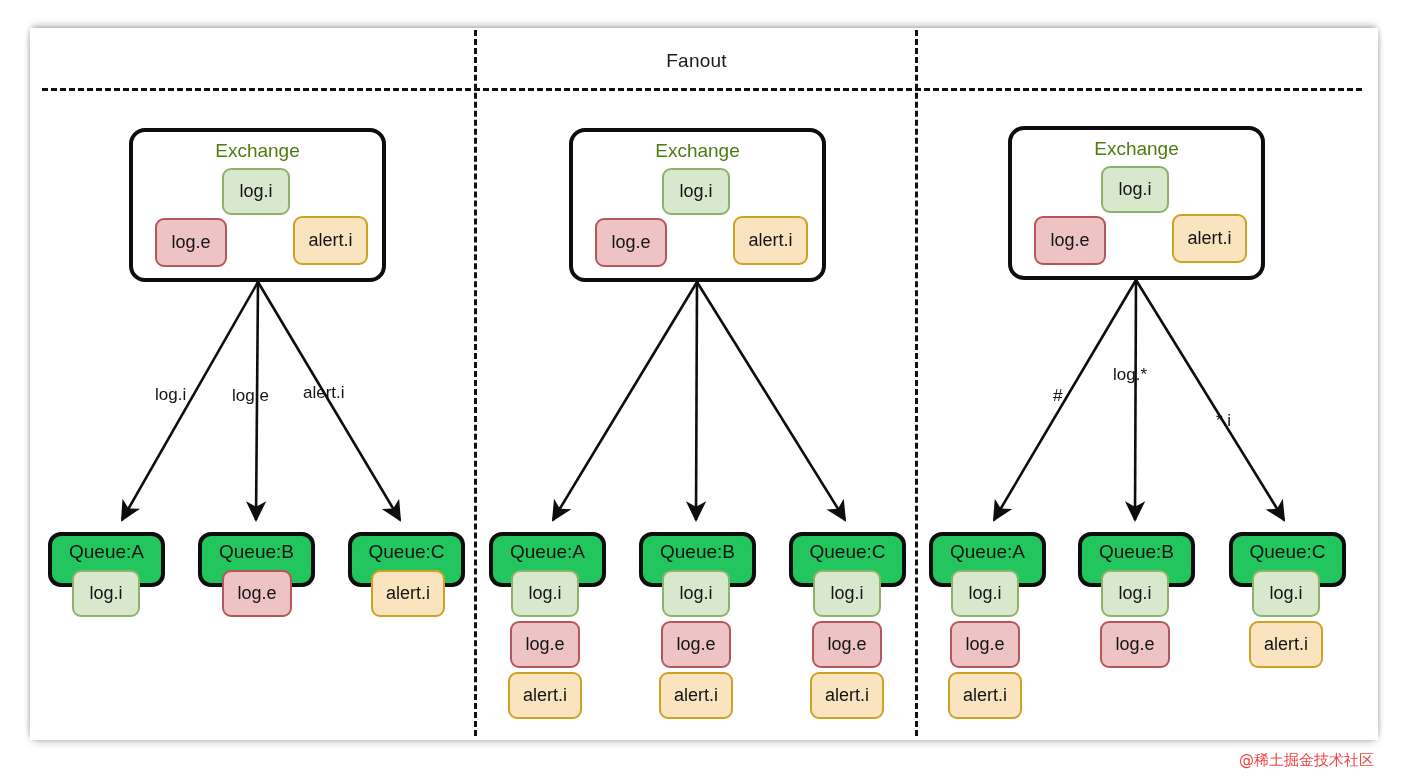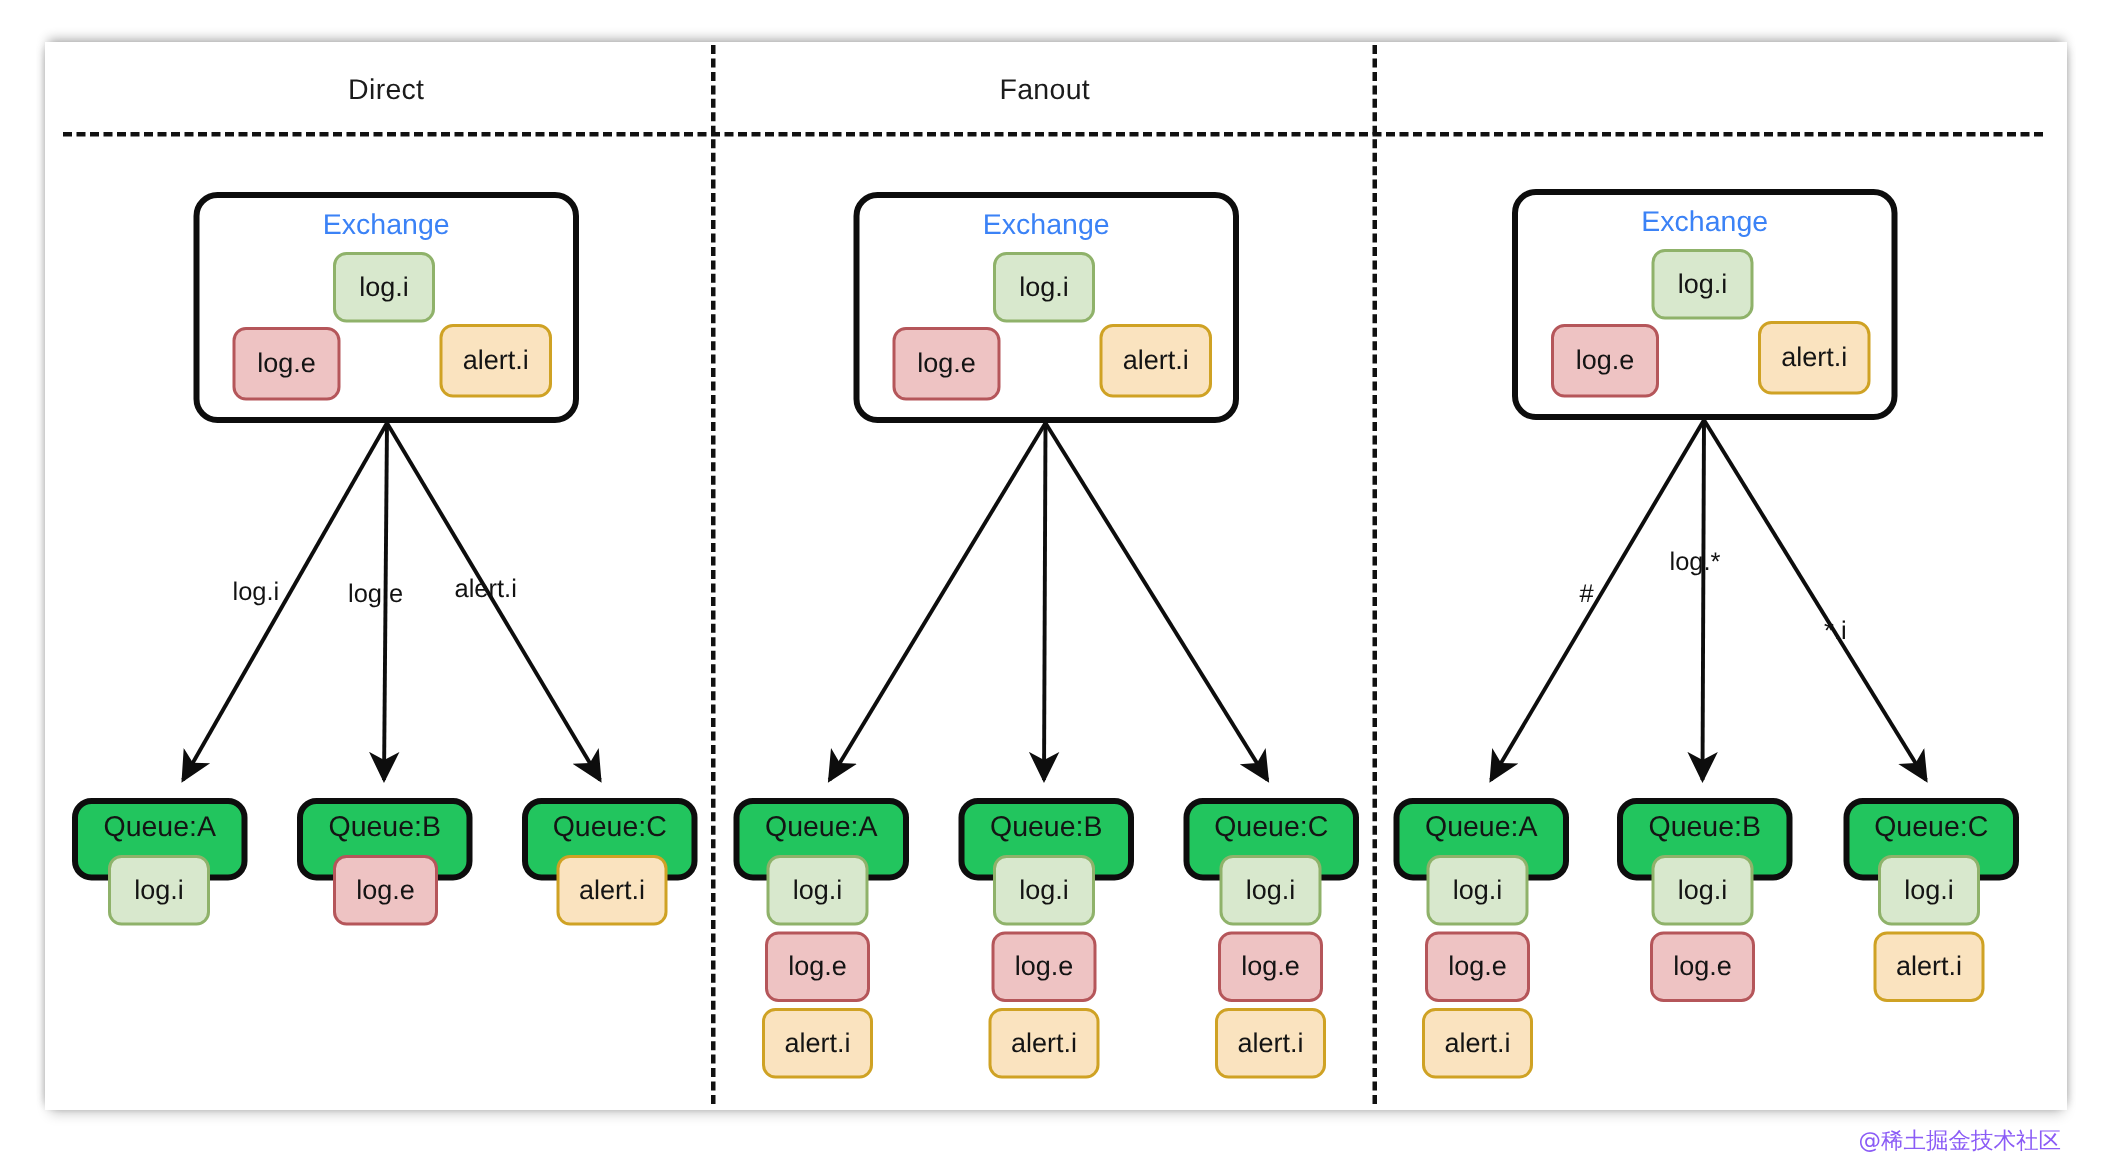--- a/index.html
+++ b/index.html
@@ -53,21 +53,21 @@
     position: absolute;
     border: 4px solid #0d0d0d;
     border-radius: 16px;
     background: #ffffff;
   }
   .exchange-label {
     position: absolute;
     top: 8px; left: 0; right: 0;
     text-align: center;
     font-size: 19px;
-    color: #3b82f6;
+    color: #4d7c0f;
     white-space: nowrap;
   }
 
   
   .tag {
     position: absolute;
     display: flex;
     align-items: center;
     justify-content: center;
     border-radius: 9px;
@@ -112,21 +112,21 @@
     left: 0; top: 0;
     width: 1410px; height: 780px;
     pointer-events: none;
   }
 
   
   #watermark {
     position: absolute;
     right: 36px; bottom: 10px;
     font-size: 15px;
-    color: #8b5cf6;
+    color: #ef4444;
     white-space: nowrap;
     font-family: "DejaVu Sans", sans-serif;
   }
 </style>
 </head>
 <body>
 
 <div id="canvas">
   <div id="frame"></div>
 
@@ -145,21 +145,20 @@
       <line x1="697" y1="282" x2="553" y2="520"></line>
       <line x1="697" y1="282" x2="696" y2="520"></line>
       <line x1="697" y1="282" x2="845" y2="520"></line>
 
       <line x1="1136" y1="280" x2="994" y2="520"></line>
       <line x1="1136" y1="280" x2="1135" y2="520"></line>
       <line x1="1136" y1="280" x2="1284" y2="520"></line>
     </g>
   </svg>
 
-  <div class="sec-title" style="left:45px; top:50px; width:425px;">Direct</div>
 
   <div class="exchange" style="left:129px; top:128px; width:257px; height:154px;">
     <div class="exchange-label">Exchange</div>
     <div class="tag green" style="left:89px; top:36px; width:68px; height:47px;">log.i</div>
     <div class="tag red" style="left:22px; top:86px; width:72px; height:49px;">log.e</div>
     <div class="tag orange" style="left:160px; top:84px; width:75px; height:49px;">alert.i</div>
   </div>
 
   <div class="arrow-label" style="left:155px; top:385px;">log.i</div>
   <div class="arrow-label" style="left:232px; top:386px;">log.e</div>

